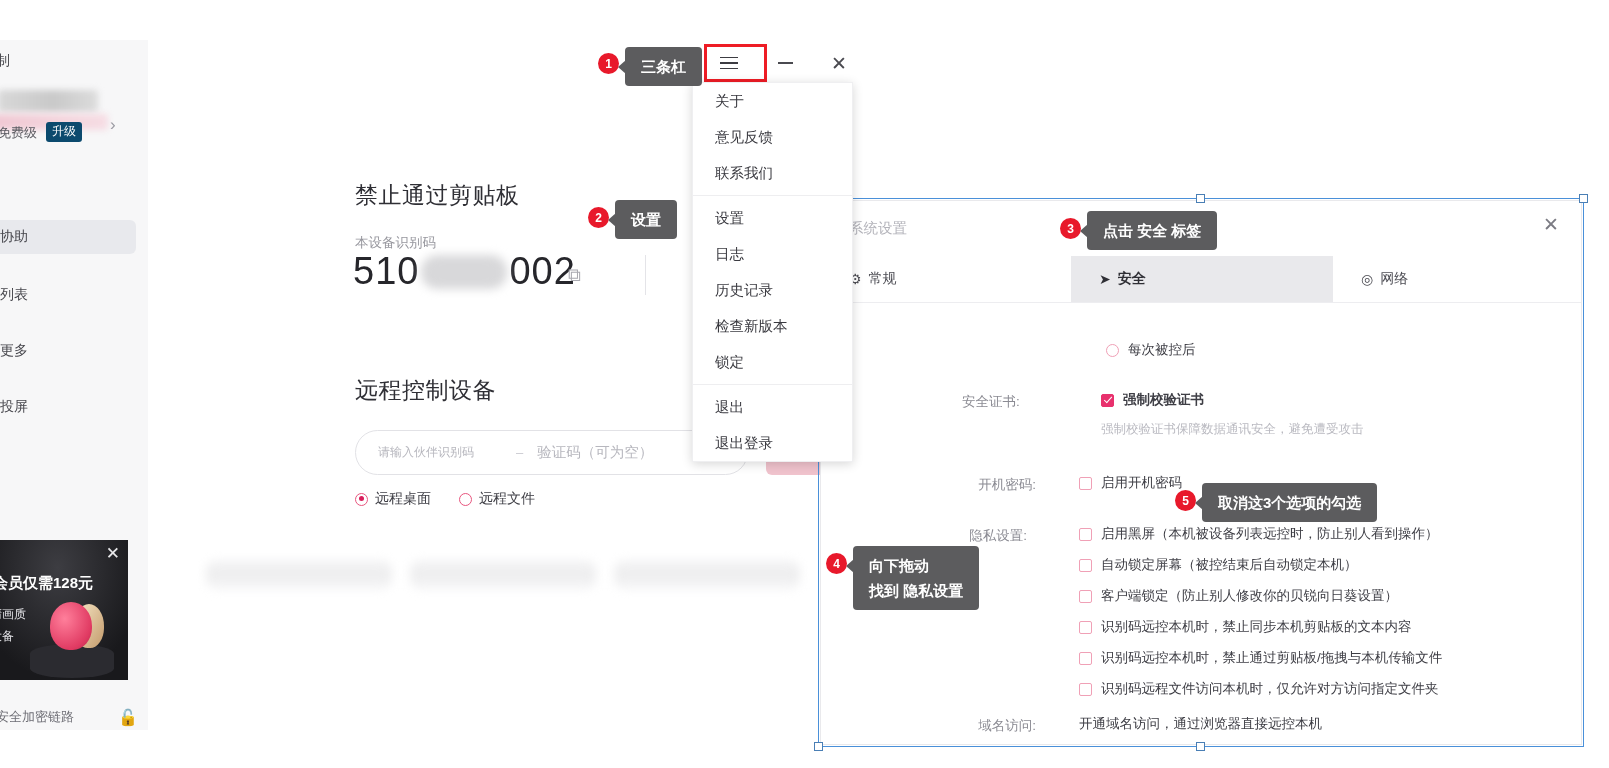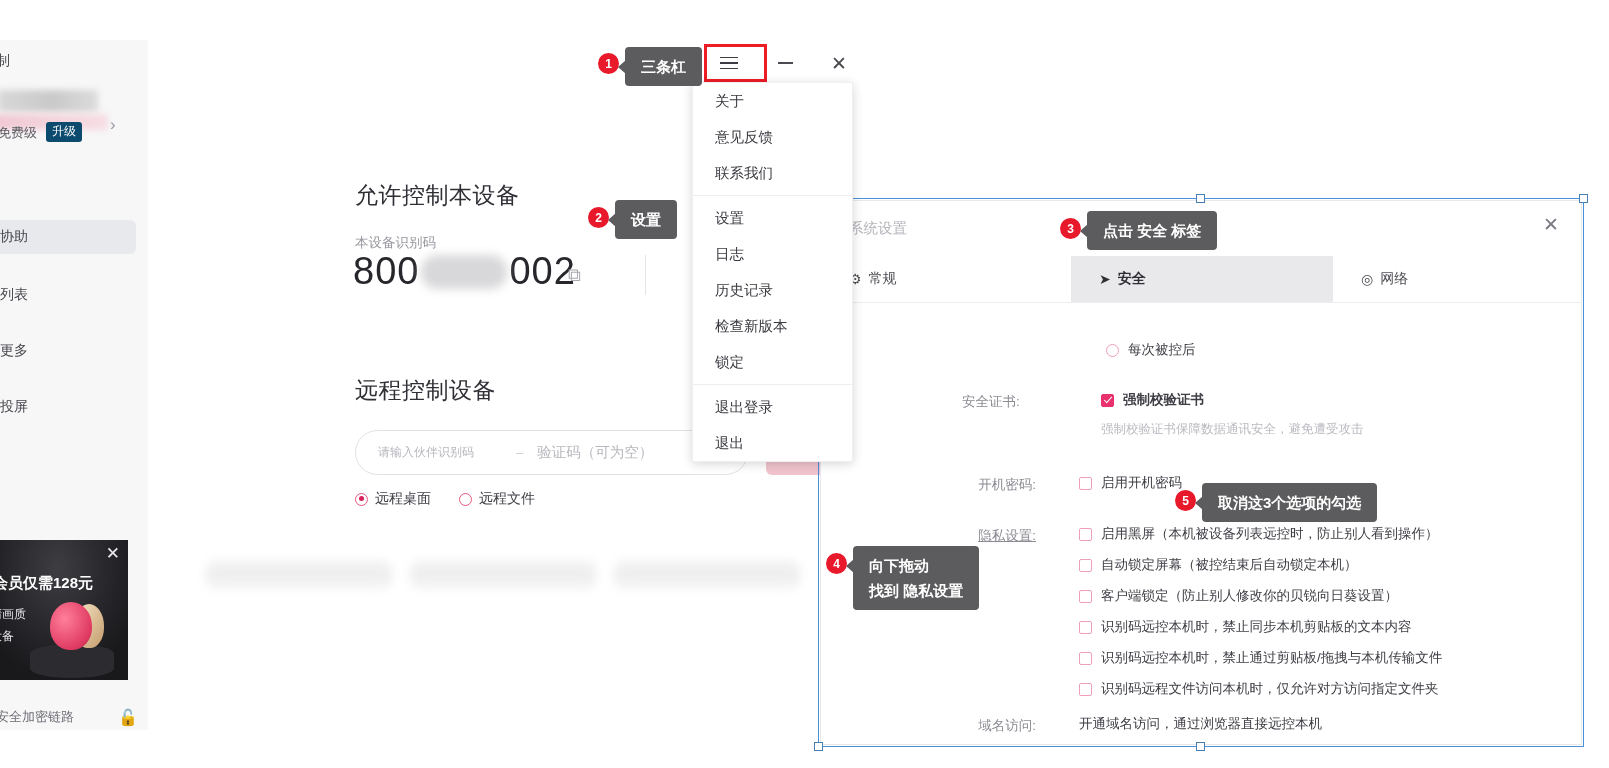--- a/index.html
+++ b/index.html
@@ -499,24 +499,24 @@
           <i></i>
         </span>
     </div>
     <div class="win-ctrl" id="btn-minimize">
       <span class="dash"></span>
     </div>
     <div class="win-ctrl" id="btn-close">
       <span style="font-size:19px;">✕</span>
     </div>
 
-    <div class="sec-title" style="left:207px; top:180px;">允许控制本设备</div>
+    <div class="sec-title" style="left:207px; top:180px;">禁止通过剪贴板</div>
     <div class="fld-label" style="left:207px; top:234px;">本设备识别码</div>
     <div class="big-code" style="left:205px; top:250px;">
-      <span>800</span>
+      <span>510</span>
       <span class="code-blur"></span>
       <span>002</span>
     </div>
     <div class="copy-ico">⧉</div>
     <div class="vert-div"></div>
 
     <div class="fld-label" style="left:572px; top:234px;">
       <span>长期验证码</span>
       <span class="chev-small">⌄</span>
     </div>
@@ -555,22 +555,22 @@
     <div class="dd-item">关于</div>
     <div class="dd-item">意见反馈</div>
     <div class="dd-item">联系我们</div>
     <div class="dd-sep"></div>
     <div class="dd-item">设置</div>
     <div class="dd-item">日志</div>
     <div class="dd-item">历史记录</div>
     <div class="dd-item">检查新版本</div>
     <div class="dd-item">锁定</div>
     <div class="dd-sep"></div>
+    <div class="dd-item">退出</div>
     <div class="dd-item">退出登录</div>
-    <div class="dd-item">退出</div>
   </div>
 
   <div class="settings">
     <div class="st-titlebar">
       <div class="st-title">系统设置</div>
       <div class="st-close">✕</div>
     </div>
 
     <div class="st-tabs">
       <div class="st-tab" id="tab-general">
@@ -600,21 +600,21 @@
         <span style="font-weight:bold;">强制校验证书</span>
       </div>
       <div class="hint" style="left:280px; top:118px;">强制校验证书保障数据通讯安全，避免遭受攻击</div>
 
       <div class="row-label" style="left:125px; top:173px;">开机密码:</div>
       <div class="cb-line" style="left:258px; top:171px;">
         <span class="cb"></span>
         <span>启用开机密码</span>
       </div>
 
-      <div class="row-label" style="left:125px; top:224px;text-decoration:underline;">隐私设置:</div>
+      <div class="row-label" style="left:116px; top:224px;">隐私设置:</div>
       <div class="cb-line" style="left:258px; top:222px;">
         <span class="cb"></span>
         <span>启用黑屏（本机被设备列表远控时，防止别人看到操作）</span>
       </div>
       <div class="cb-line" style="left:258px; top:253px;">
         <span class="cb"></span>
         <span>自动锁定屏幕（被控结束后自动锁定本机）</span>
       </div>
       <div class="cb-line" style="left:258px; top:284px;">
         <span class="cb"></span>

